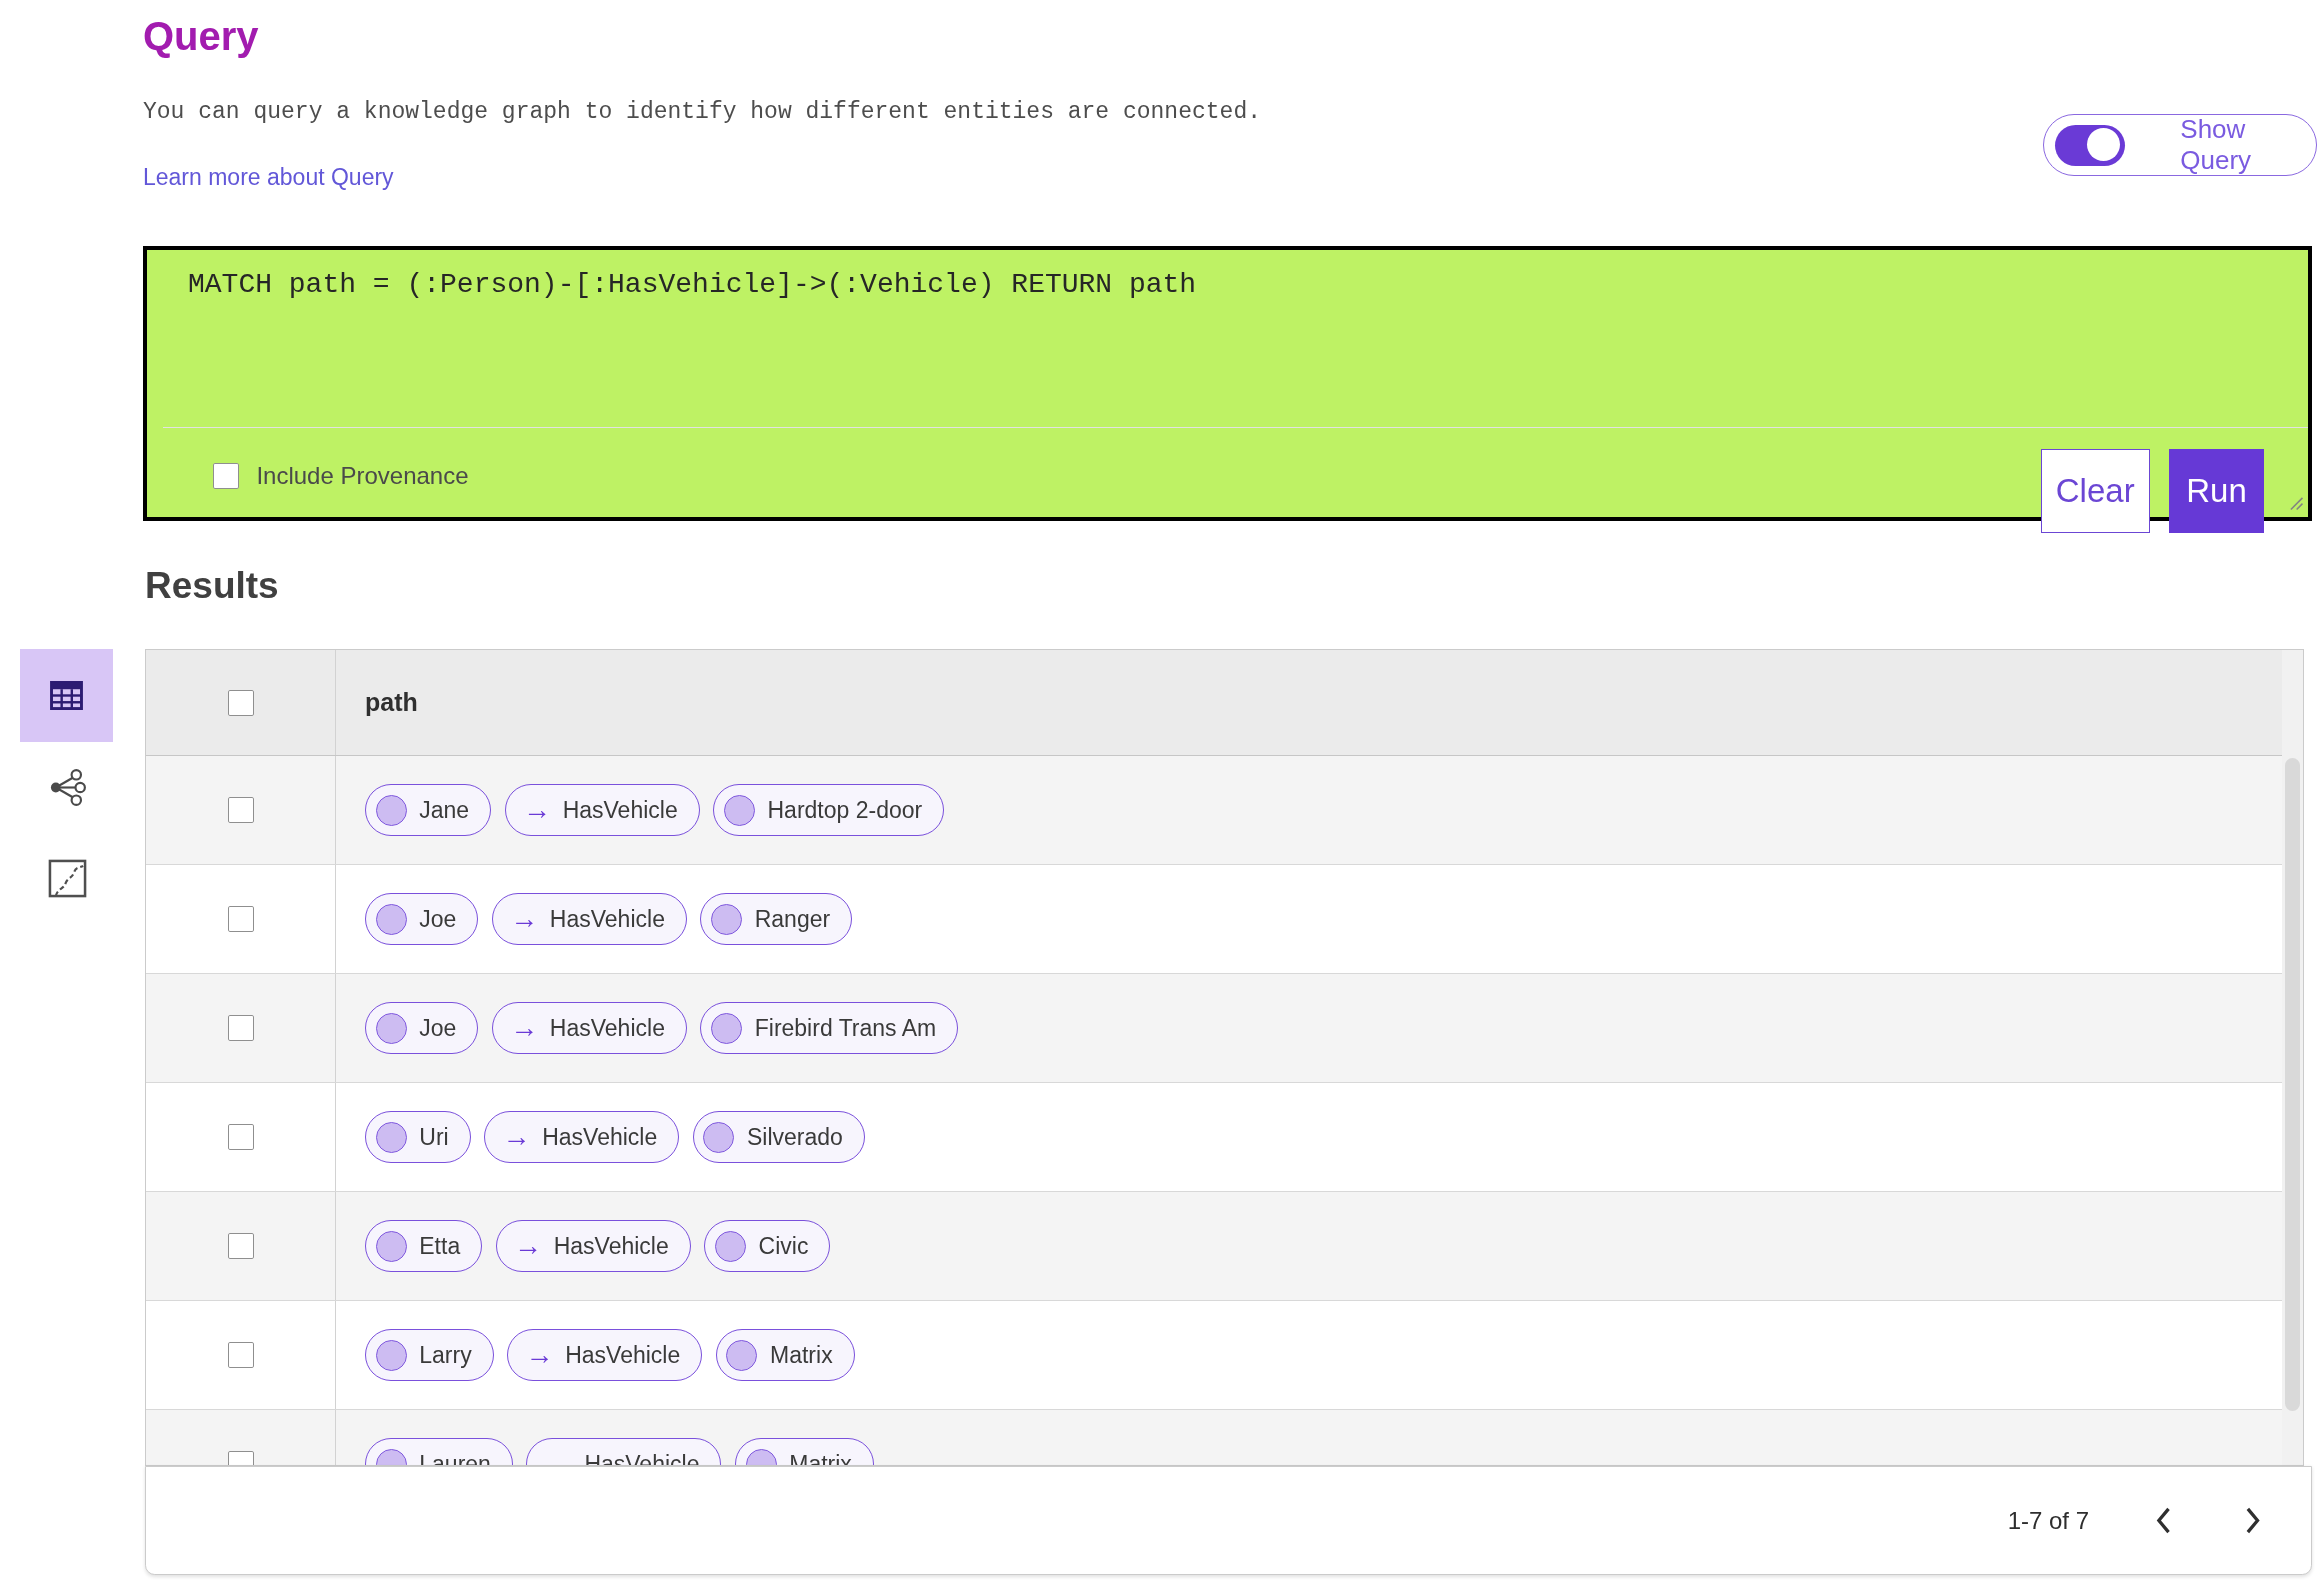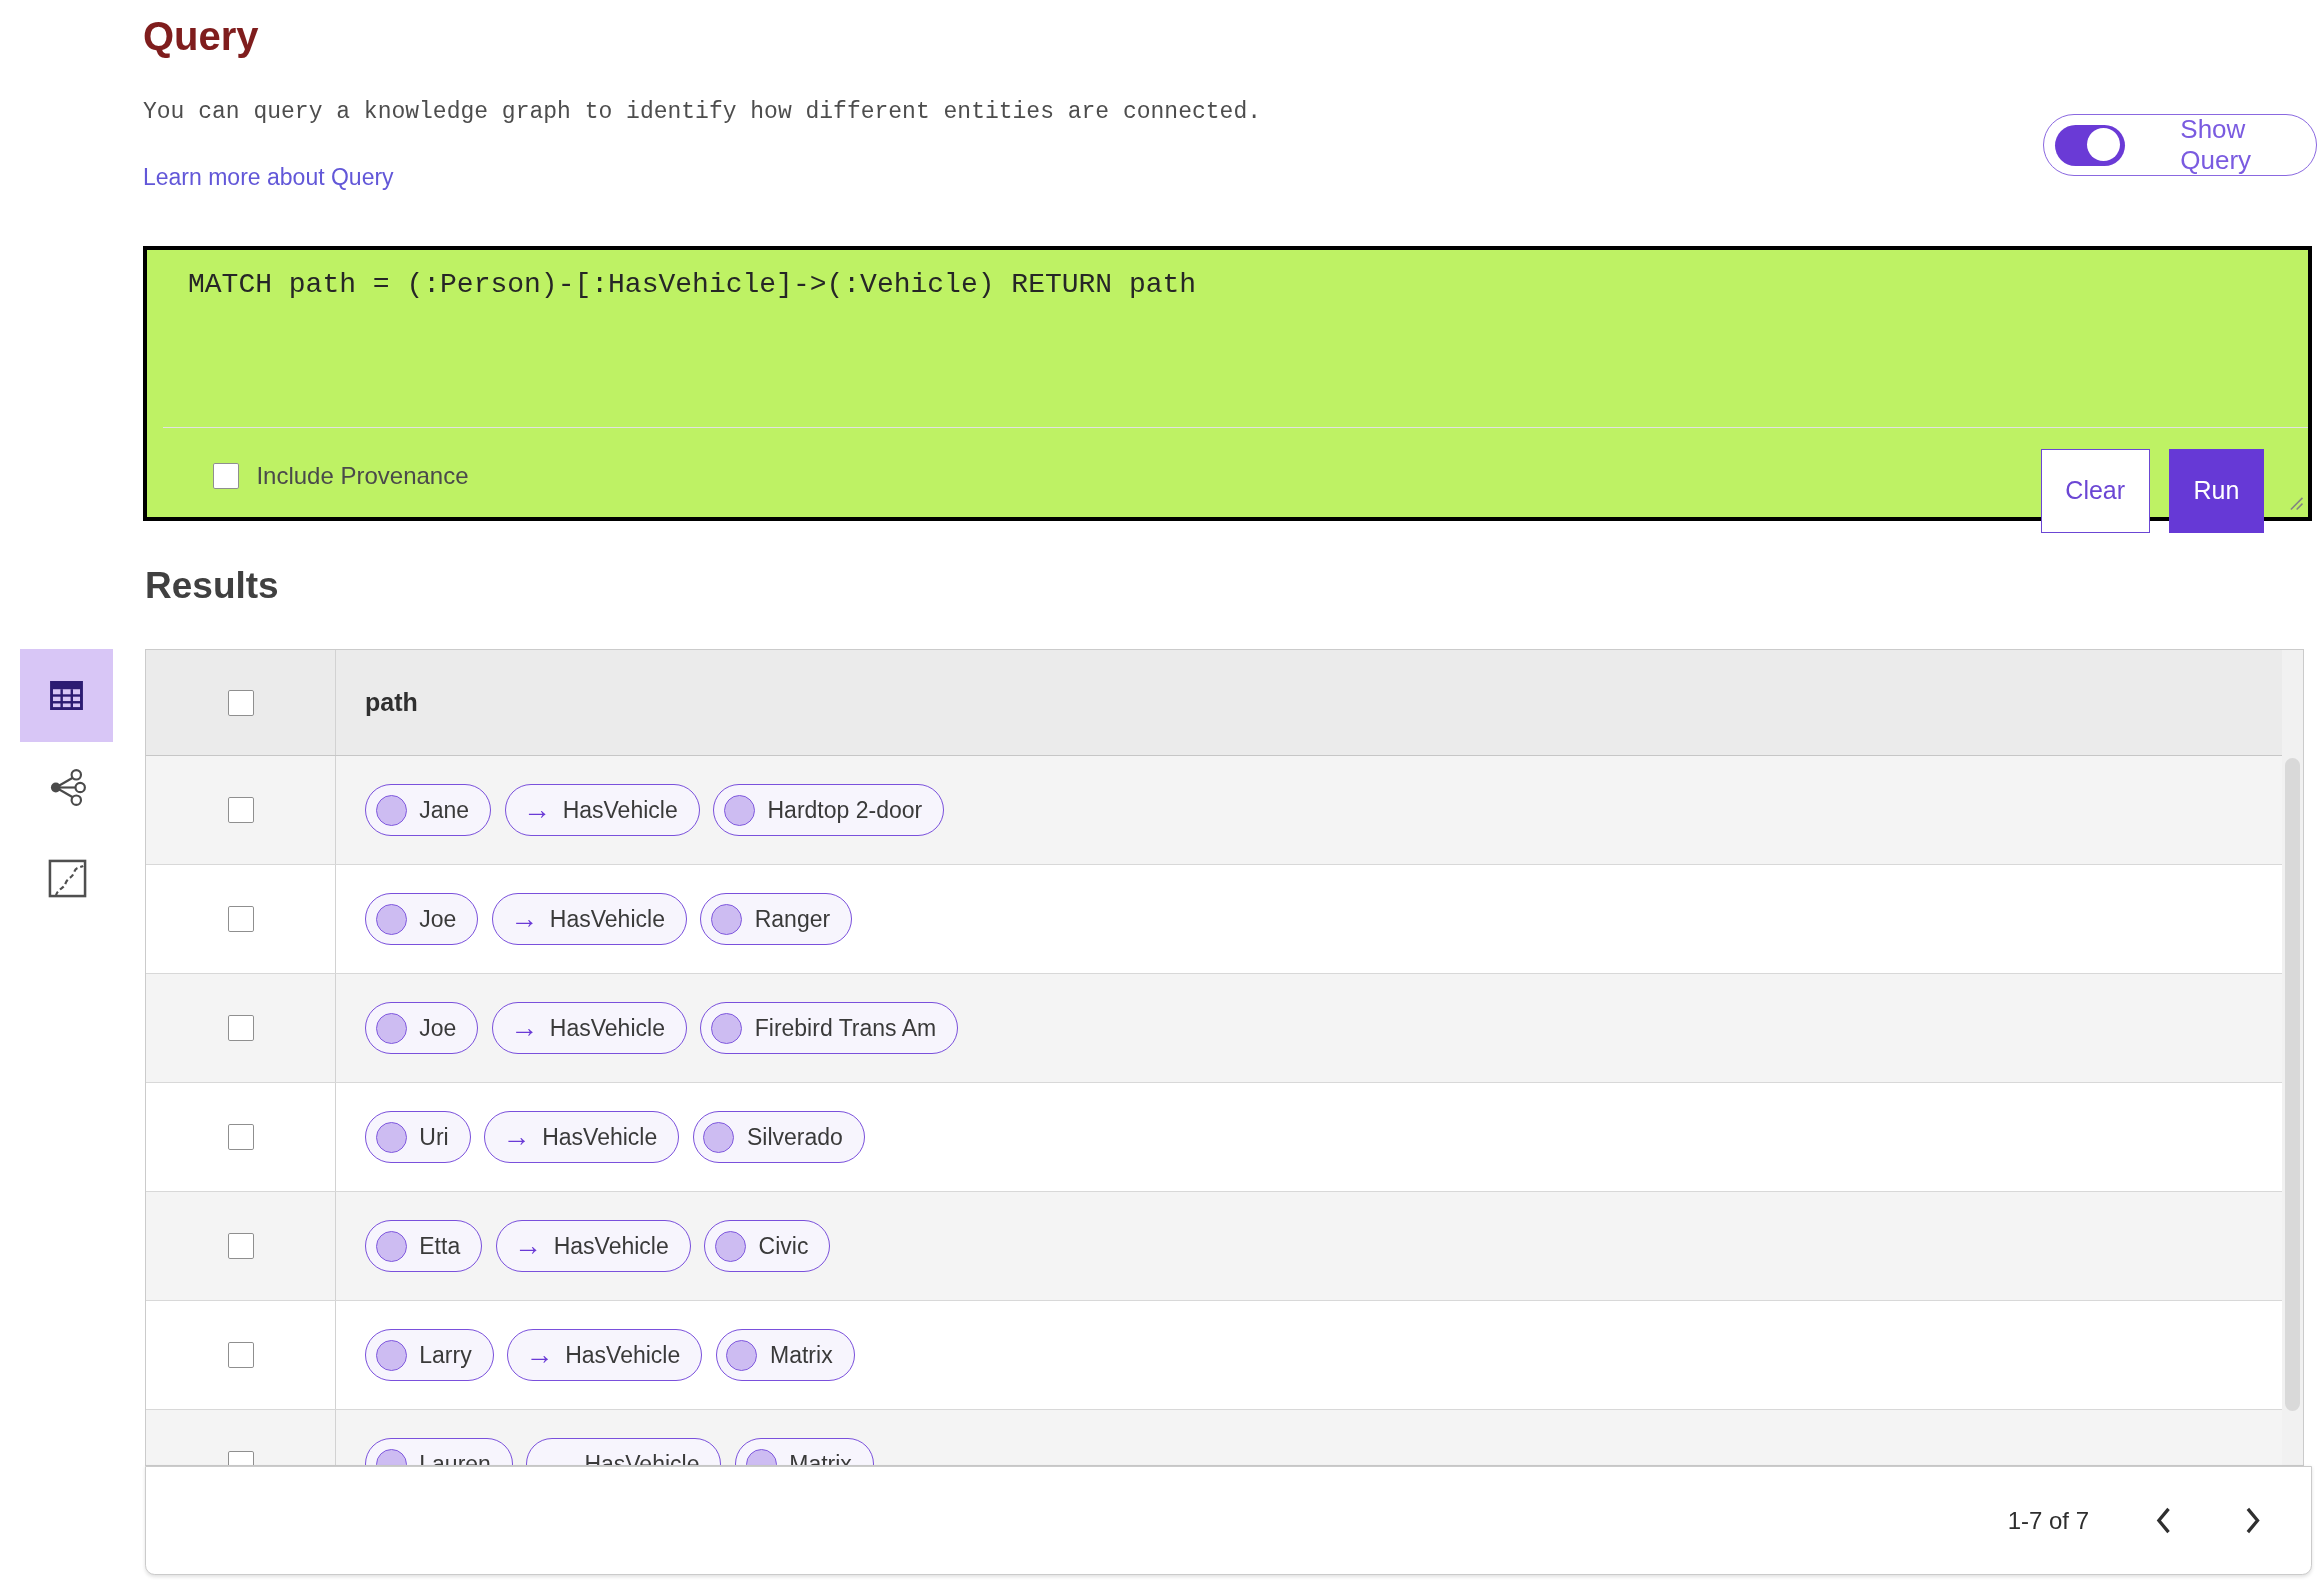--- a/index.html
+++ b/index.html
@@ -1,21 +1,21 @@
 <!DOCTYPE html>
 <html><head>
 <meta charset="utf-8">
 <style>
   * { margin:0; padding:0; }
   html,body { background:#ffffff; }
   .canvas { position:relative; width:2317px; height:1582px; background:#ffffff;
             font-family:"Liberation Sans", sans-serif; color:#333; overflow:hidden; }
 
   
-  .page-title { position:absolute; left:143px; top:13.5px; font-size:40px; font-weight:bold; color:#7f1d1d; }
+  .page-title { position:absolute; left:143px; top:13.5px; font-size:40px; font-weight:bold; color:#a21caf; }
   .page-desc  { position:absolute; left:143px; top:99px; font-size:23px; color:#4d4d4d;font-family:Liberation Mono, monospace; }
   .learn-link { position:absolute; left:143px; top:164px; font-size:23px; color:#6257d8; text-decoration:none; cursor:pointer; }
 
   .show-query { position:absolute; left:2043px; top:114px; height:62px; box-sizing:border-box;
                 display:flex; align-items:center; gap:11.6px; padding:0 23px 0 10.6px;
                 border:1.9px solid #8a68e0; border-radius:33px; background:#fff; cursor:pointer; }
   .switch { position:relative; width:89px; height:41px; border-radius:21px; background:#6a3ad6; }
   .knob   { position:absolute; right:4.8px; top:3.9px; width:33px; height:33px; background:#fff; border-radius:50%; }
   .show-query-label { font-size:26px; color:#7a5be0;margin-left:44px; }
 
@@ -24,21 +24,21 @@
                  border:4px solid #000000; box-sizing:border-box; background:#bef264;padding-left:16px; }
   .query-text { position:relative; height:178px; box-sizing:border-box; padding:19.3px 25px;
                 font-family:"Liberation Mono", monospace; font-size:28px; color:#262626;
                 border-bottom:1px solid #e2e2e2; white-space:pre-wrap; cursor:text; }
   .resize-handle { position:absolute; right:3.9px; bottom:5.8px; }
   .query-footer { height:95px; display:flex; align-items:center; padding:0 44px 0 50px; }
   .checkbox { display:inline-block; width:26px; height:26px; border:1.9px solid #8f8f8f;
               border-radius:1.9px; background:#fff; box-sizing:border-box; cursor:pointer; }
   .prov-label { margin-left:17.4px; font-size:24px; color:#4a4a4a; cursor:pointer; }
   .actions { margin-left:auto; display:flex; gap:19.3px; }
-  .btn { height:84px; font-size:25px; display:flex; align-items:center; justify-content:center;
+  .btn { height:84px; font-size:33px; display:flex; align-items:center; justify-content:center;
          cursor:pointer; font-family:inherit;margin-top:30px; }
   .btn-clear { width:109px; background:#fff; border:1.9px solid #6b46d4; color:#6b46d4; box-sizing:border-box; }
   .btn-run   { width:95px;  background:#6639d6; border:none; color:#fff; }
 
   
   .results-title { position:absolute; left:145px; top:565px; font-size:37px; font-weight:bold; color:#404040; }
 
   .view-btn { position:absolute; display:flex; align-items:center; justify-content:center;
               background:transparent; border:none; cursor:pointer; }
   .view-table { left:20px; top:649px; width:93px; height:93px; background:#d8c6f6; }

